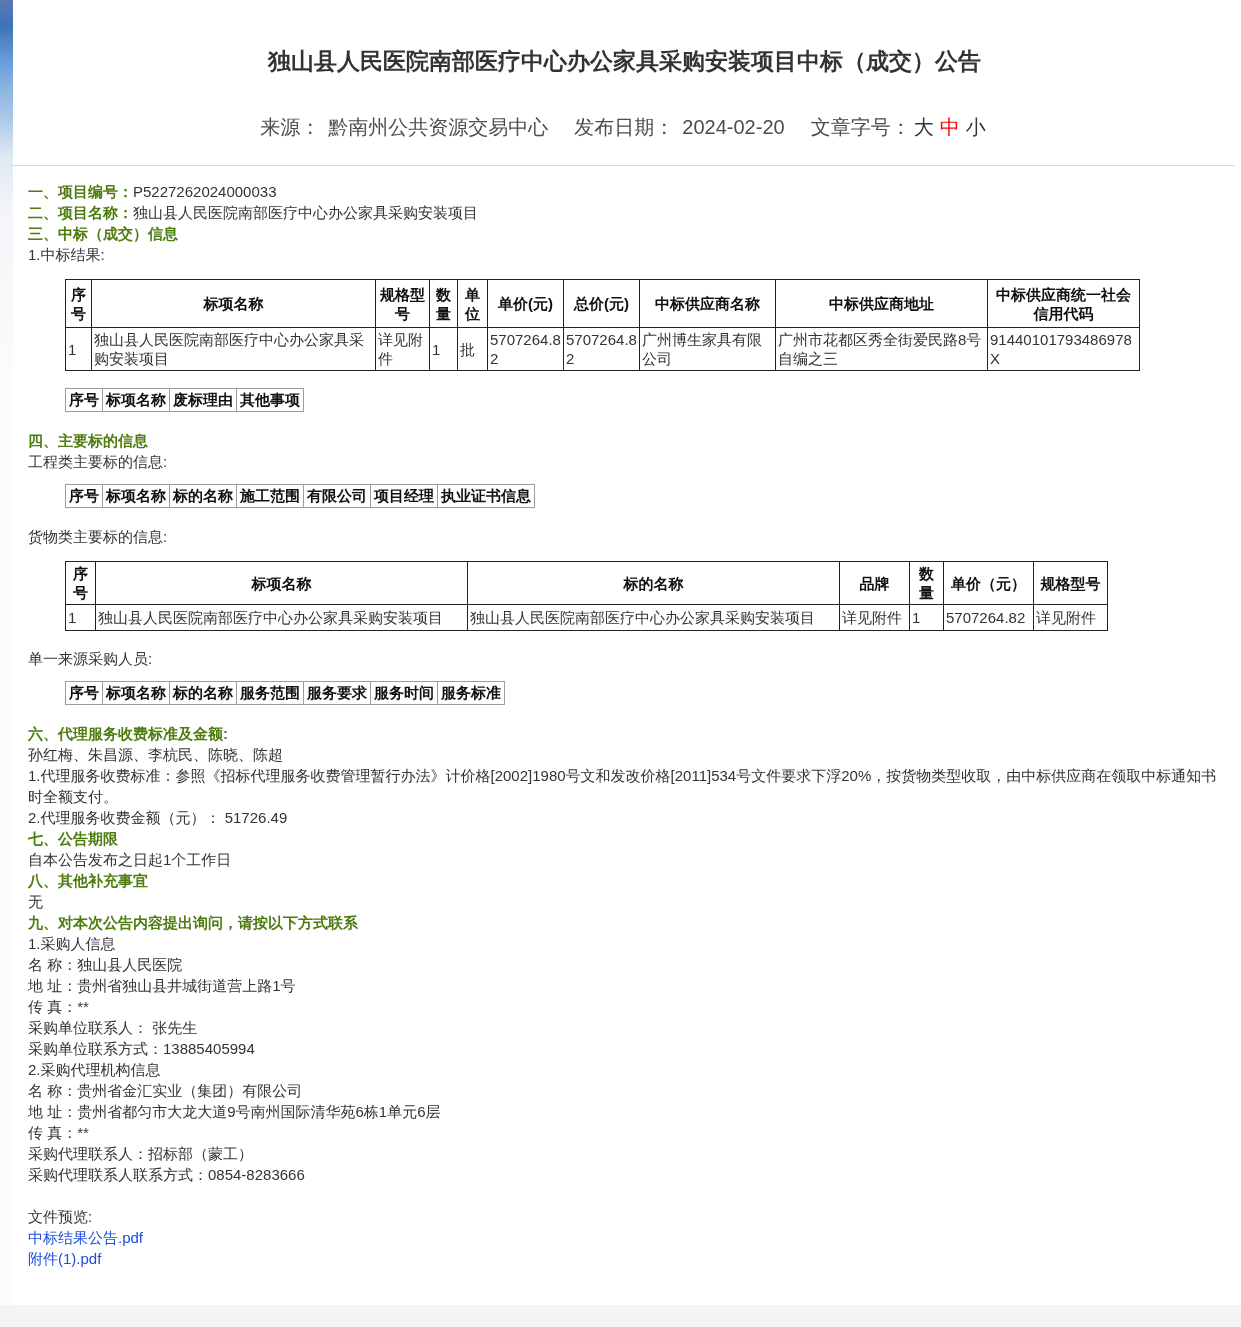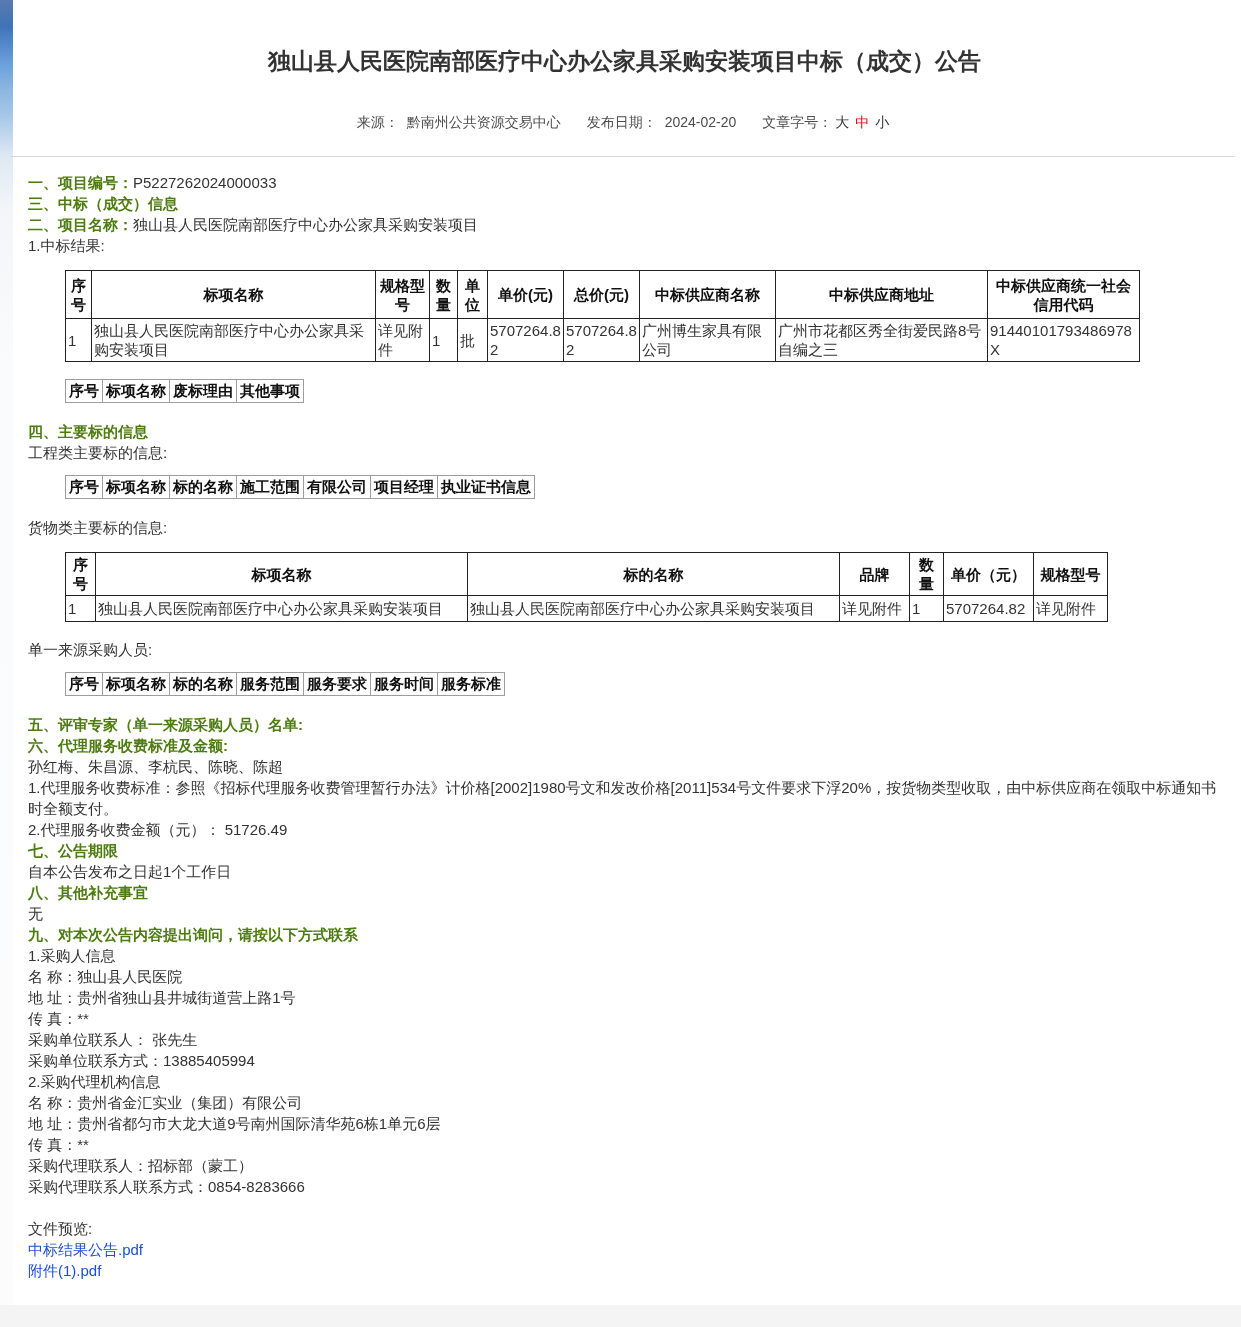--- a/index.html
+++ b/index.html
@@ -3,21 +3,21 @@
 <meta charset="utf-8">
 <style>
   * { margin:0; padding:0; box-sizing:border-box; }
   html,body { background:#ffffff; }
   body { width:1241px; font-family:"Liberation Sans","DejaVu Sans",sans-serif; color:#333; }
   .page { position:relative; width:1241px; height:1327px; background:#fff; overflow:hidden; }
   .left-strip { position:absolute; left:0; top:0; width:13px; height:1305px; z-index:0;
     background:linear-gradient(180deg,#5a7ab1 0%,#3f73b8 2%,#6ca2dc 5%,#8fb7e2 7%,#a9c8e8 9%,#dfe9f3 12%,#f3f5f8 16%,#fafbfc 28%,#fcfcfd 100%); }
   .content { position:relative; z-index:1; padding:0 20px 0 28px; }
   .title { padding-top:46px; text-align:center; font-size:23px; font-weight:bold; color:#333; line-height:30px; }
-  .meta { margin-top:38px; text-align:center; font-size:14px; color:#4c4c4c; }
+  .meta { margin-top:38px; text-align:center; font-size:20px; color:#4c4c4c; }
   .m-label { margin-right:8px; }
   .sp-r { margin-right:26px; }
   .fs-btn { margin:0 3px; cursor:pointer; color:#333; }
   .fs-mid { color:#ff0000; }
   .divider { border:none; border-top:1px solid #d9d9d9; margin:24px -14px 15px -18px; }
   .article { font-size:15px; line-height:21px; color:#333; }
   .article p { margin:0; }
   .article b { color:#4d7c0f; }
   p.blank { height:21px; }
   .tbl { border-collapse:collapse; font-size:15px; }
@@ -45,22 +45,22 @@
 
     <div class="meta">
       <span class="m-label">来源：</span><span class="sp-r">黔南州公共资源交易中心</span><span class="m-label">发布日期：</span><span class="sp-r">2024-02-20</span><span>文章字号：</span><span class="fs-btn">大</span><span class="fs-btn fs-mid">中</span><span class="fs-btn">小</span>
     </div>
 
     <hr class="divider">
 
     <div class="article">
 
       <p><b>一、项目编号：</b><span>P5227262024000033</span></p>
+      <p><b>二、项目名称：</b><span>独山县人民医院南部医疗中心办公家具采购安装项目</span></p>
       <p><b>三、中标（成交）信息</b></p>
-      <p><b>二、项目名称：</b><span>独山县人民医院南部医疗中心办公家具采购安装项目</span></p>
       <p>1.中标结果:</p>
 
       <table class="tbl data-tbl award">
         <colgroup>
           <col style="width:26px">
             <col style="width:284px">
             <col style="width:54px">
             <col style="width:28px">
             <col style="width:30px">
           <col style="width:76px">
@@ -169,21 +169,20 @@
           <th>标项名称</th>
           <th>标的名称</th>
           <th>服务范围</th>
           <th>服务要求</th>
           <th>服务时间</th>
           <th>服务标准</th>
         </tr>
       </tbody>
         </table>
 
-      <p><b>五、评审专家（单一来源采购人员）名单:</b></p>
       <p><b>六、代理服务收费标准及金额:</b></p>
 
       <p>孙红梅、朱昌源、李杭民、陈晓、陈超</p>
       <p>1.代理服务收费标准：参照《招标代理服务收费管理暂行办法》计价格[2002]1980号文和发改价格[2011]534号文件要求下浮20%，按货物类型收取，由中标供应商在领取中标通知书时全额支付。</p>
       <p>2.代理服务收费金额（元）： 51726.49</p>
 
       <p><b>七、公告期限</b></p>
       <p>自本公告发布之日起1个工作日</p>
 
       <p><b>八、其他补充事宜</b></p>

